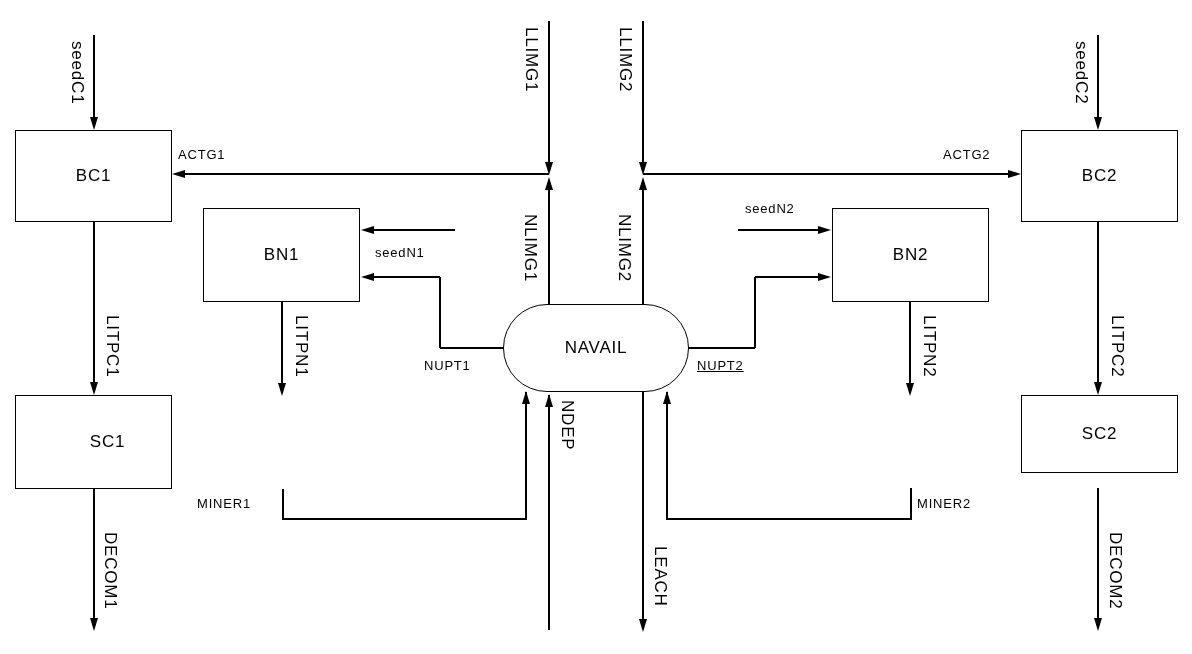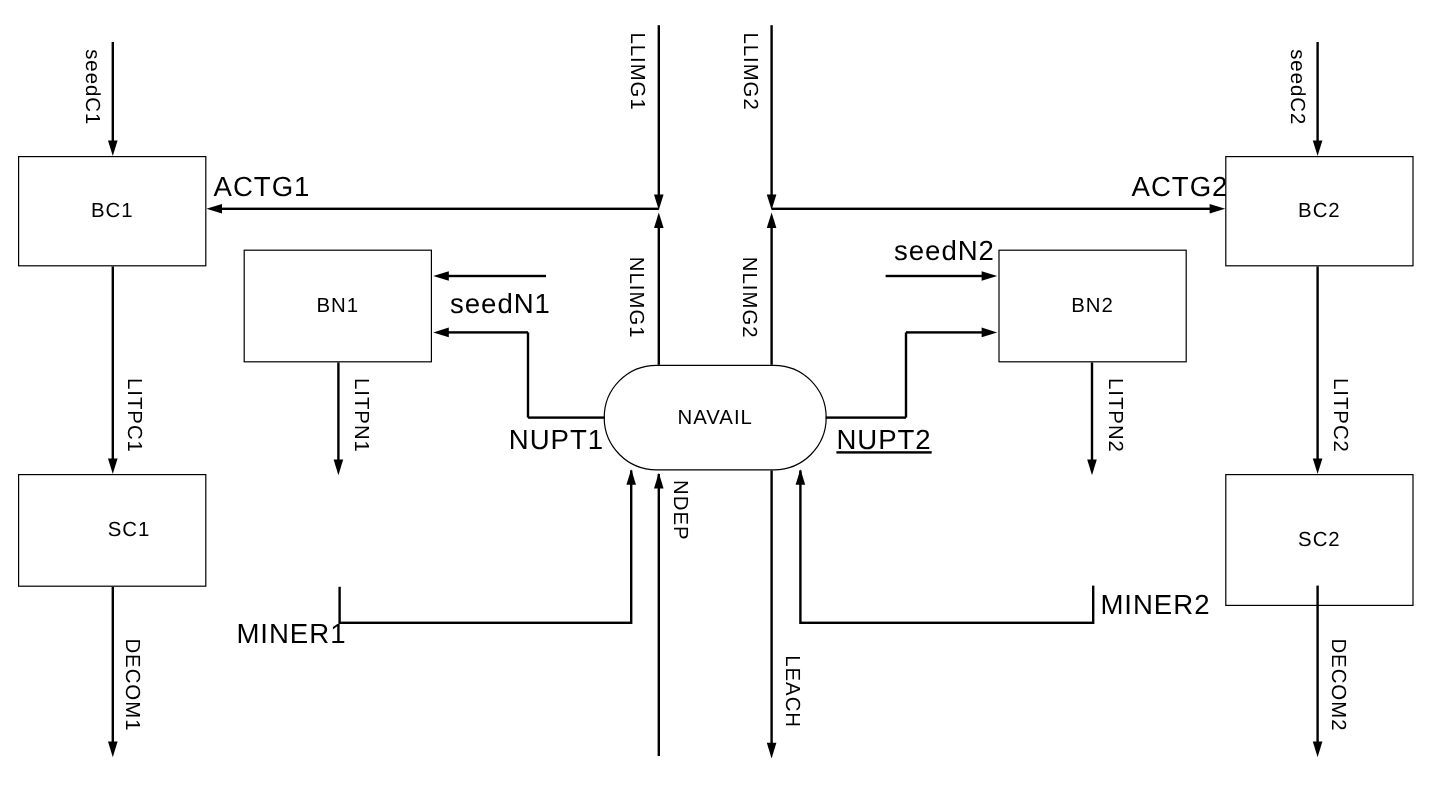--- a/index.html
+++ b/index.html
@@ -21,21 +21,21 @@
     align-items: center;
     justify-content: center;
     font-size: 17px;
     letter-spacing: 0.8px;
   }
   .oval { border-radius: 46px; }
   .vline { position: absolute; width: 1.5px; background: #000; }
   .hline { position: absolute; height: 1.5px; background: #000; }
   .hlabel {
     position: absolute;
-    font-size: 23px;
+    font-size: 13px;
     letter-spacing: 0.8px;
     white-space: nowrap;
     line-height: 20px;
     text-align: right;
   }
   .vlabel {
     position: absolute;
     font-size: 17px;
     letter-spacing: 0.8px;
     white-space: nowrap;
@@ -53,21 +53,21 @@
 <body>
 
 <div class="canvas">
 
   <div class="box" style="left:15px;top:130px;width:157px;height:92px;">BC1</div>
   <div class="box" style="left:15px;top:395px;width:157px;height:94px;padding-left:28px;">SC1</div>
   <div class="box" style="left:203px;top:208px;width:157px;height:94px;">BN1</div>
   <div class="box oval" style="left:503px;top:304px;width:186px;height:88px;">NAVAIL</div>
   <div class="box" style="left:832px;top:208px;width:157px;height:94px;">BN2</div>
   <div class="box" style="left:1021px;top:130px;width:157px;height:92px;">BC2</div>
-  <div class="box" style="left:1021px;top:395px;width:157px;height:110px;">SC2</div>
+  <div class="box" style="left:1021px;top:395px;width:157px;height:78px;">SC2</div>
 
   <div class="vline" style="left:93px;top:35px;height:83px;"></div>
   <div class="arr arr-down" style="left:89.5px;top:117px;"></div>
   <div class="vlabel" style="left:87px;top:41px;">seedC1</div>
 
   <div class="vline" style="left:93px;top:222px;height:161px;"></div>
   <div class="arr arr-down" style="left:89.5px;top:382px;"></div>
   <div class="vlabel" style="left:122px;top:315px;">LITPC1</div>
 
   <div class="vline" style="left:93px;top:489px;height:131px;"></div>
@@ -135,21 +135,21 @@
   <div class="vlabel" style="left:311px;top:315px;">LITPN1</div>
 
   <div class="vline" style="left:909px;top:302px;height:82px;"></div>
   <div class="arr arr-down" style="left:905.5px;top:383px;"></div>
   <div class="vlabel" style="left:939px;top:315px;">LITPN2</div>
 
   <div class="vline" style="left:282px;top:489px;height:31px;"></div>
   <div class="hline" style="left:283px;top:518px;width:243px;"></div>
   <div class="vline" style="left:525px;top:392px;height:128px;"></div>
   <div class="arr arr-up" style="left:521.5px;top:391px;"></div>
-  <div class="hlabel" style="left:197px;top:494px;margin-top:24px;">MINER1</div>
+  <div class="hlabel" style="left:197px;top:494px;">MINER1</div>
 
   <div class="vline" style="left:910px;top:488px;height:32px;"></div>
   <div class="hline" style="left:667px;top:518px;width:244px;"></div>
   <div class="vline" style="left:666px;top:392px;height:128px;"></div>
   <div class="arr arr-up" style="left:662.5px;top:391px;"></div>
   <div class="hlabel" style="left:917px;top:494px;">MINER2</div>
 
   <div class="vline" style="left:548px;top:395px;height:235px;"></div>
   <div class="arr arr-up" style="left:544.5px;top:394px;"></div>
   <div class="vlabel" style="left:577px;top:400px;">NDEP</div>

